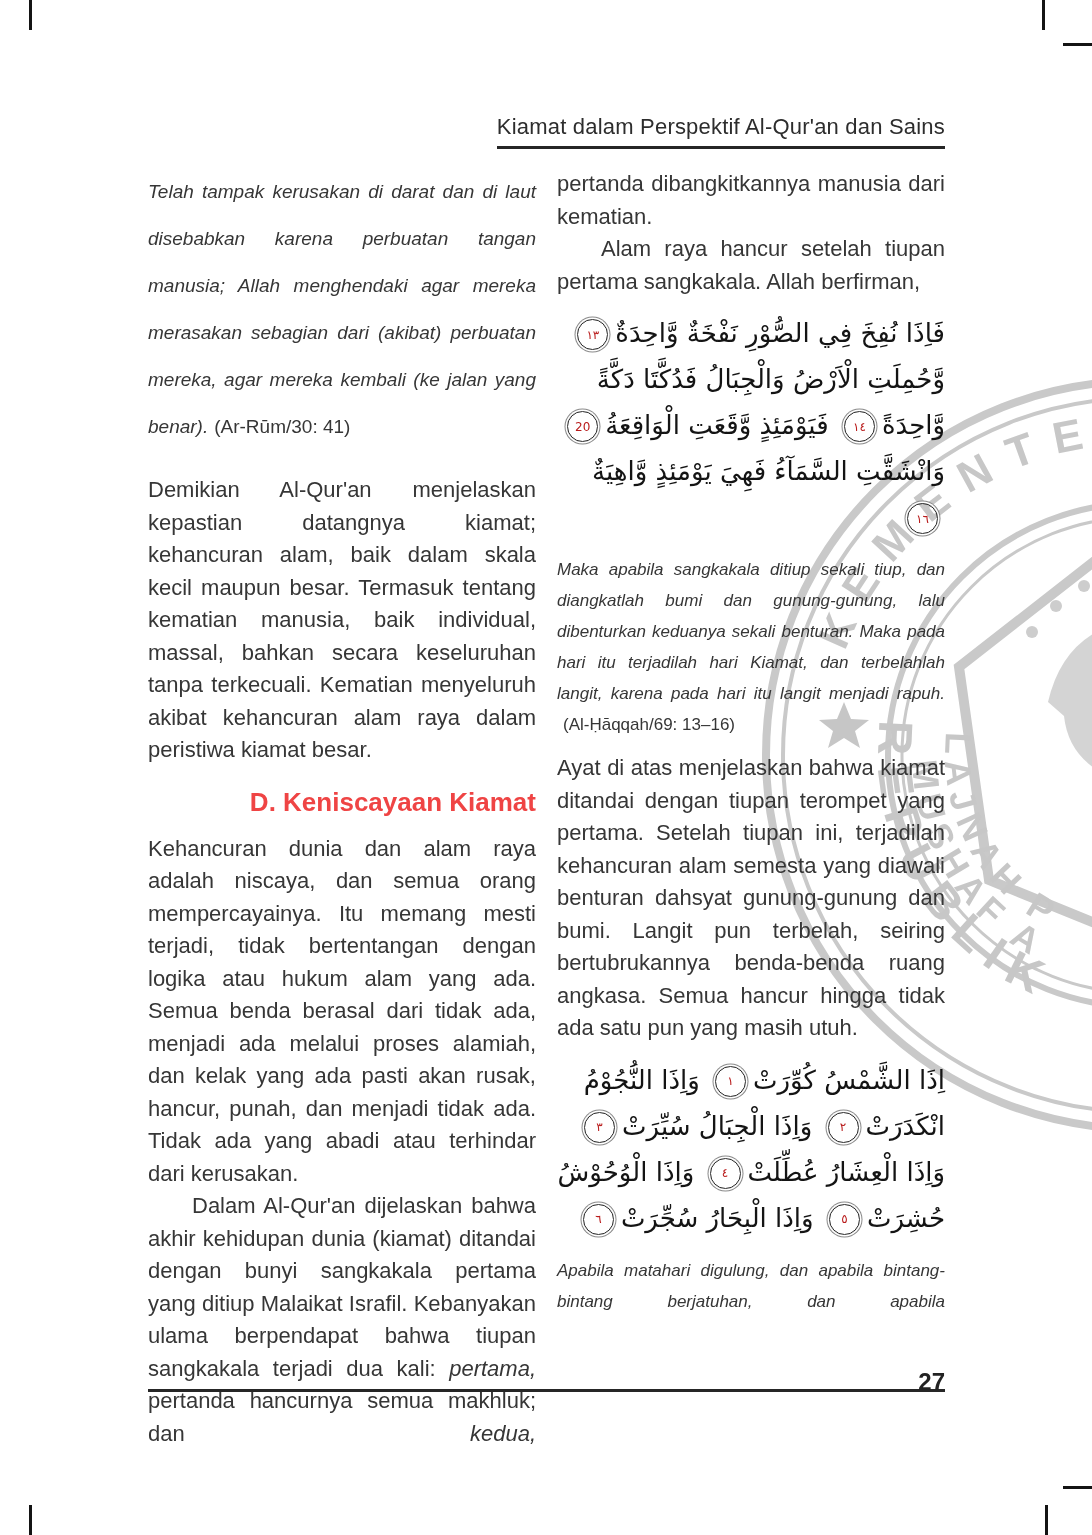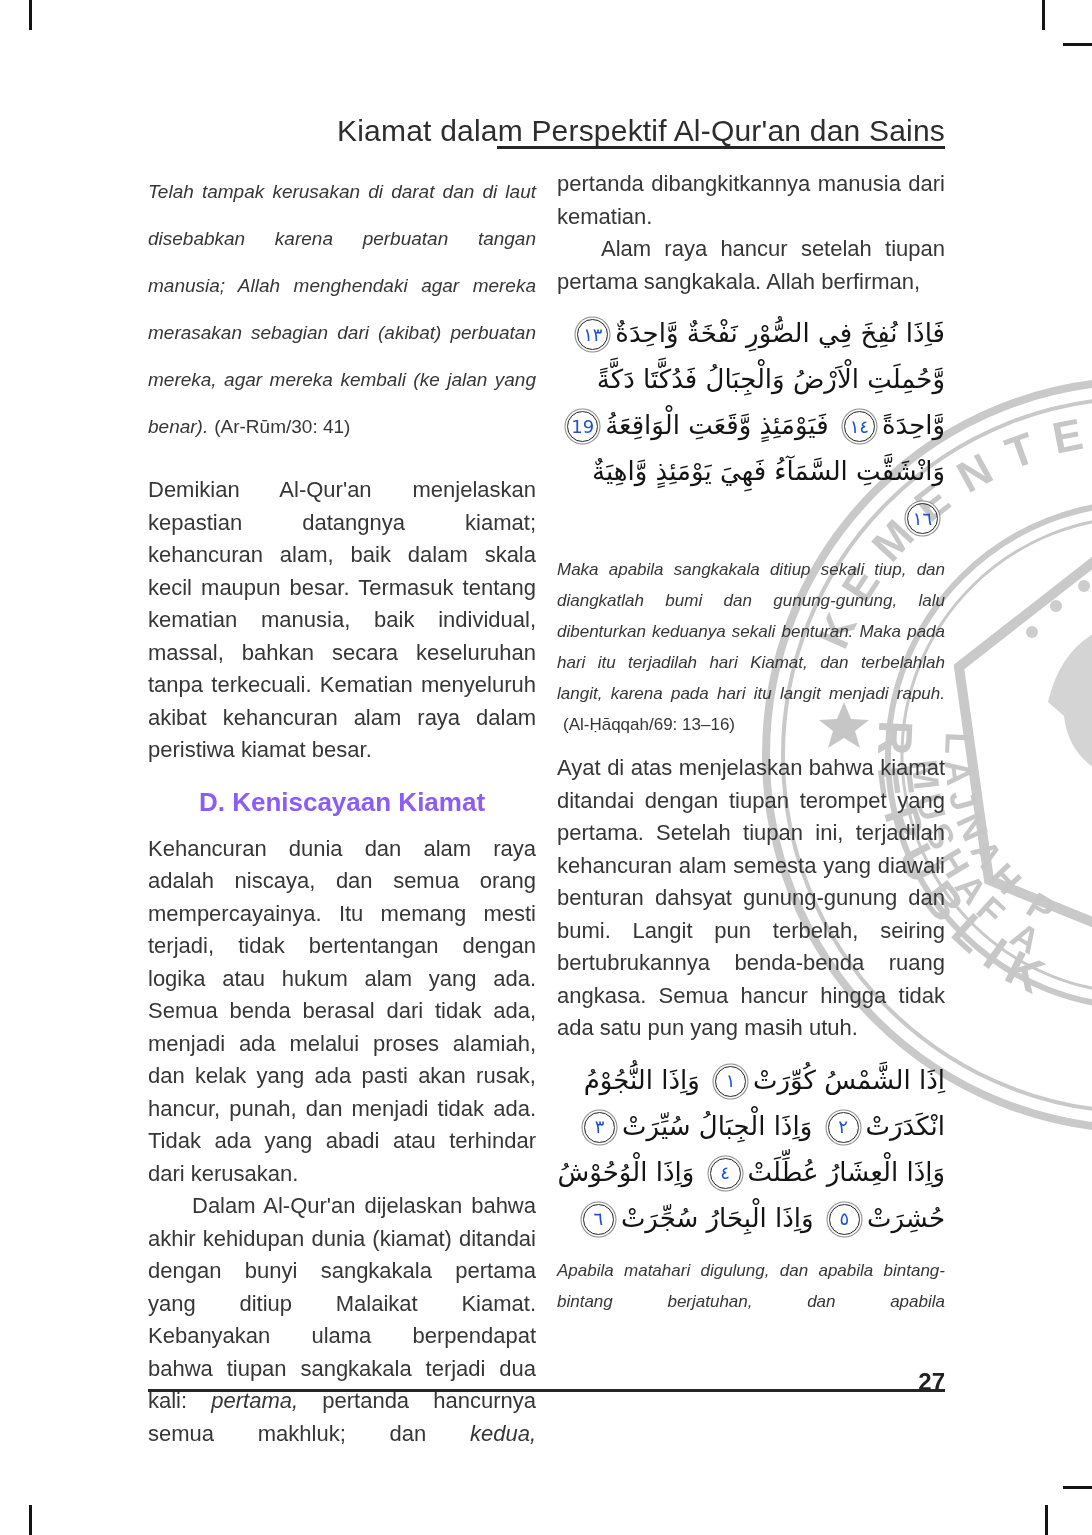--- a/index.html
+++ b/index.html
@@ -6,48 +6,48 @@
   body{
     width:1092px;height:1535px;position:relative;overflow:hidden;
     background:#ffffff;color:#333;
     font-family:"Liberation Sans",sans-serif;
   }
   .crop{position:absolute;background:#141414;}
   .wm{position:absolute;left:0;top:0;z-index:0;}
   .content{position:absolute;inset:0;z-index:1;}
   .page-header{
     position:absolute;left:148px;width:797px;top:114px;
-    text-align:right;font-size:30px;color:#2d2d2d;letter-spacing:.2px;
+    text-align:right;font-size:22px;color:#2d2d2d;letter-spacing:.2px;
   }
   .header-rule{position:absolute;left:497px;width:448px;top:146px;height:3px;background:#262626;}
   .footer-rule{position:absolute;left:148px;width:797px;top:1389px;height:3px;background:#262626;}
   .page-num{position:absolute;left:557px;width:388px;top:1368px;text-align:right;
     font-size:24px;font-weight:bold;color:#222;}
   .col{position:absolute;top:168px;width:388px;text-align:justify;
     font-size:22px;line-height:32.5px;color:#363636;}
   .col-left{left:148px;}
   .col-right{left:557px;}
   .col p{margin:0;}
   .quote{font-style:italic;font-size:19px;line-height:47px;margin-bottom:24px !important;}
   .ref{font-style:normal;margin-left:6px;}
-  .heading{font-size:26px;font-weight:bold;color:#8b5cf6;text-align:center;
+  .heading{font-size:26px;font-weight:bold;color:#ef4444;text-align:right;
     margin:20px 0 16px 0 !important;line-height:30px;}
   .indent{text-indent:44px;}
   .cont{text-align-last:justify;}
   .arabic{
     direction:rtl;text-align:right;
     font-family:"DejaVu Sans",sans-serif;
     font-size:26px;line-height:46px;color:#141414;
     margin:12px 0 14px 0 !important;
   }
   .ayah{
     display:inline-flex;align-items:center;justify-content:center;
     width:29px;height:29px;border:1.7px solid #2e2e2e;border-radius:50%;
     box-shadow:0 0 0 1.5px #fff,0 0 0 2.5px #8a8a8a;
-    font-size:18px;line-height:1;margin:0 7px;vertical-align:middle;color:#1d4ed8;
+    font-size:12px;line-height:1;margin:0 7px;vertical-align:middle;color:#b91c1c;
   }
   .trans{font-style:italic;font-size:17px;line-height:31px;margin-bottom:12px !important;}
   .wm-text{font-family:"Liberation Sans",sans-serif;font-weight:bold;fill:#c7c7c7;}
 </style>
 </head>
 <body>
 
 <svg class="wm" width="1092" height="1535" viewBox="0 0 1092 1535">
   <defs>
     <path id="arc-kementeri" d="M 840 669 A 312 312 0 0 1 1194 448" fill="none"></path>
@@ -95,27 +95,27 @@
   <div class="crop" style="left:1063px;top:1486px;width:29px;height:3px;"></div>
 
   <div class="page-header">Kiamat dalam Perspektif Al-Qur'an dan Sains</div>
   <div class="header-rule"></div>
 
   <div class="col col-left">
     <p class="quote"><span>Telah tampak kerusakan di darat dan di laut disebabkan karena perbuatan tangan manusia; Allah menghendaki agar mereka merasakan sebagian dari (akibat) perbuatan mereka, agar mereka kembali (ke jalan yang benar).</span><span class="ref">(Ar-Rūm/30: 41)</span></p>
     <p>Demikian Al-Qur'an menjelaskan kepastian datangnya kiamat; kehancuran alam, baik dalam skala kecil maupun besar. Termasuk tentang kematian manusia, baik individual, massal, bahkan secara keseluruhan tanpa terkecuali. Kematian menyeluruh akibat kehancuran alam raya dalam peristiwa kiamat besar.</p>
     <p class="heading">D. Keniscayaan Kiamat</p>
     <p>Kehancuran dunia dan alam raya adalah niscaya, dan semua orang mempercayainya. Itu memang mesti terjadi, tidak bertentangan dengan logika atau hukum alam yang ada. Semua benda berasal dari tidak ada, menjadi ada melalui proses alamiah, dan kelak yang ada pasti akan rusak, hancur, punah, dan menjadi tidak ada. Tidak ada yang abadi atau terhindar dari kerusakan.</p>
-    <p class="indent cont"><span>Dalam Al-Qur'an dijelaskan bahwa akhir kehidupan dunia (kiamat) ditandai dengan bunyi sangkakala pertama yang ditiup Malaikat Kiamat. Kebanyakan ulama berpendapat bahwa tiupan sangkakala terjadi dua kali: </span><i>pertama,</i><span> pertanda hancurnya semua makhluk; dan </span><i>kedua,</i></p>
+    <p class="indent cont"><span>Dalam Al-Qur'an dijelaskan bahwa akhir kehidupan dunia (kiamat) ditandai dengan bunyi sangkakala pertama yang ditiup Malaikat Israfil. Kebanyakan ulama berpendapat bahwa tiupan sangkakala terjadi dua kali: </span><i>pertama,</i><span> pertanda hancurnya semua makhluk; dan </span><i>kedua,</i></p>
   </div>
 
   <div class="col col-right">
     <p>pertanda dibangkitkannya manusia dari kematian.</p>
     <p class="indent" style="margin-bottom:6px;">Alam raya hancur setelah tiupan pertama sangkakala. Allah berfirman,</p>
-    <p class="arabic"><span>فَاِذَا نُفِخَ فِي الصُّوْرِ نَفْخَةٌ وَّاحِدَةٌ</span><span class="ayah">١٣</span> <span>وَّحُمِلَتِ الْاَرْضُ وَالْجِبَالُ فَدُكَّتَا دَكَّةً وَّاحِدَةً</span><span class="ayah">١٤</span> <span>فَيَوْمَئِذٍ وَّقَعَتِ الْوَاقِعَةُ</span><span class="ayah">19</span> <span>وَانْشَقَّتِ السَّمَآءُ فَهِيَ يَوْمَئِذٍ وَّاهِيَةٌ</span><span class="ayah">١٦</span> </p>
+    <p class="arabic"><span>فَاِذَا نُفِخَ فِي الصُّوْرِ نَفْخَةٌ وَّاحِدَةٌ</span><span class="ayah">١٣</span> <span>وَّحُمِلَتِ الْاَرْضُ وَالْجِبَالُ فَدُكَّتَا دَكَّةً وَّاحِدَةً</span><span class="ayah">١٤</span> <span>فَيَوْمَئِذٍ وَّقَعَتِ الْوَاقِعَةُ</span><span class="ayah">20</span> <span>وَانْشَقَّتِ السَّمَآءُ فَهِيَ يَوْمَئِذٍ وَّاهِيَةٌ</span><span class="ayah">١٦</span> </p>
     <p class="trans"><span>Maka apabila sangkakala ditiup sekali tiup, dan diangkatlah bumi dan gunung-gunung, lalu dibenturkan keduanya sekali benturan. Maka pada hari itu terjadilah hari Kiamat, dan terbelahlah langit, karena pada hari itu langit menjadi rapuh.</span><span class="ref">(Al-Ḥāqqah/69: 13–16)</span></p>
     <p>Ayat di atas menjelaskan bahwa kiamat ditandai dengan tiupan terompet yang pertama. Setelah tiupan ini, terjadilah kehancuran alam semesta yang diawali benturan dahsyat gunung-gunung dan bumi. Langit pun terbelah, seiring bertubrukannya benda-benda ruang angkasa. Semua hancur hingga tidak ada satu pun yang masih utuh.</p>
     <p class="arabic"><span>اِذَا الشَّمْسُ كُوِّرَتْ</span><span class="ayah">١</span> <span>وَاِذَا النُّجُوْمُ انْكَدَرَتْ</span><span class="ayah">٢</span> <span>وَاِذَا الْجِبَالُ سُيِّرَتْ</span><span class="ayah">٣</span> <span>وَاِذَا الْعِشَارُ عُطِّلَتْ</span><span class="ayah">٤</span> <span>وَاِذَا الْوُحُوْشُ حُشِرَتْ</span><span class="ayah">٥</span> <span>وَاِذَا الْبِحَارُ سُجِّرَتْ</span><span class="ayah">٦</span> </p>
     <p class="trans cont" style="margin-bottom:0;font-style:italic;">Apabila matahari digulung, dan apabila bintang-bintang berjatuhan, dan apabila</p>
   </div>
 
   <div class="footer-rule"></div>
   <div class="page-num">27</div>
 </div>
 

